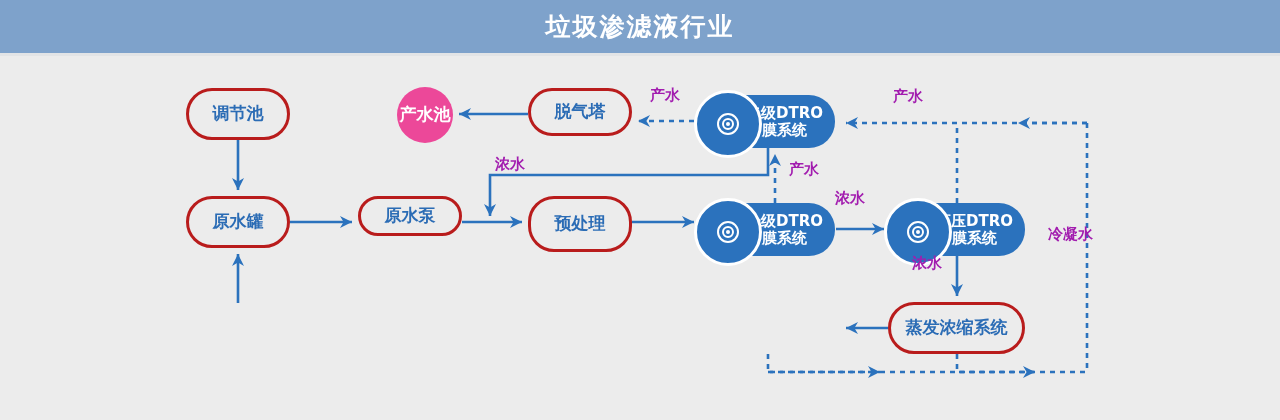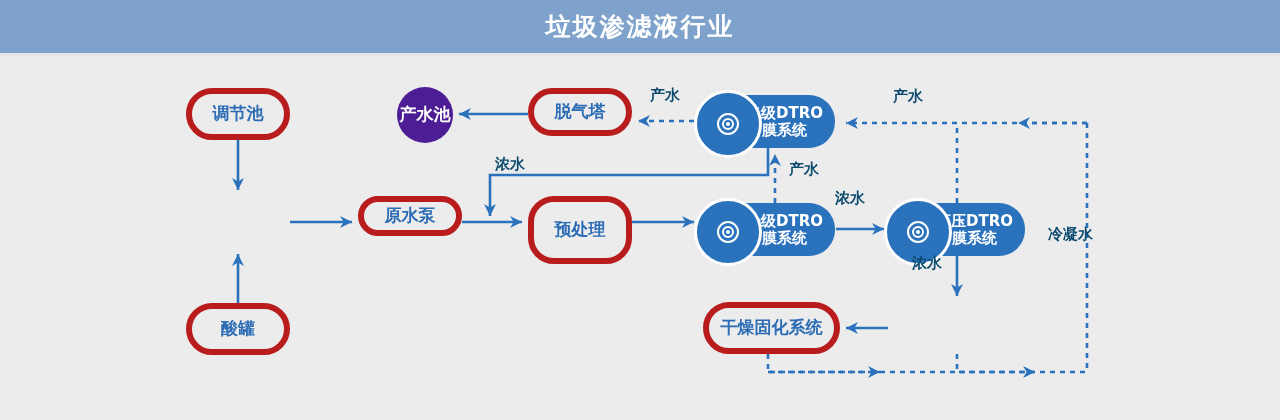--- a/index.html
+++ b/index.html
@@ -29,25 +29,25 @@
   .canvas{position:absolute;left:0;top:56px;width:1280px;height:364px;}
   svg.edges{position:absolute;left:0;top:0;width:1280px;height:364px;overflow:visible;}
 
   
   .node{
     position:absolute;box-sizing:border-box;
     display:flex;align-items:center;justify-content:center;
     text-align:center;line-height:1.12;
   }
   .node-outline{
-    border:6px solid #b91c1c;border-radius:26px;background:#ececec;
+    border:3px solid #b91c1c;border-radius:26px;background:#ececec;
     color:#2b6cb5;font-size:17px;font-weight:bold;
   }
   .node-circle{
-    border-radius:50%;background:#4c1d95;color:#ffffff;
+    border-radius:50%;background:#ec4899;color:#ffffff;
     font-size:17px;font-weight:bold;
   }
   .node-dtro{
     border-radius:26px;background:#2b72bd;color:#ffffff;
     font-size:15px;font-weight:bold;
     justify-content:flex-end;padding-right:12px;
   }
   .dtro-label{display:block;}
   .dtro-badge{
     position:absolute;left:-6px;top:-5px;
@@ -55,21 +55,21 @@
     background:#2b72bd;border:3px solid #ffffff;
     display:flex;align-items:center;justify-content:center;
   }
   .bullseye{position:relative;width:22px;height:22px;}
   .ring1{position:absolute;left:0;top:0;width:22px;height:22px;border:2.5px solid #ffffff;border-radius:50%;box-sizing:border-box;}
   .ring2{position:absolute;left:5px;top:5px;width:12px;height:12px;border:2.5px solid #ffffff;border-radius:50%;box-sizing:border-box;}
   .ring3{position:absolute;left:9px;top:9px;width:4px;height:4px;background:#ffffff;border-radius:50%;}
 
   
   .elabel{
-    position:absolute;color:#0c4a6e;font-size:15px;font-weight:bold;
+    position:absolute;color:#a21caf;font-size:15px;font-weight:bold;
     white-space:nowrap;
   }
 </style>
 </head>
 <body>
 
 <div id="page">
 
   <div class="header">
     <div class="header-title">垃圾渗滤液行业</div>
@@ -127,30 +127,30 @@
         <path d="M768,298 L768,316 L1087,316"></path>
         <path d="M768,316 L880,316" marker-end="url(#ahd)"></path>
         <path d="M957,298 L957,316 L1035,316" marker-end="url(#ahd)"></path>
       </g>
     </svg>
 
     <div class="node node-outline" style="left:186px;top:32px;width:104px;height:52px;">
       <span>调节池</span>
     </div>
 
-
-    <div class="node node-outline" style="left:186px;top:247px;width:104px;height:52px;">
-      <span>酸罐</span>
-    </div>
+    <div class="node node-outline" style="left:186px;top:140px;width:104px;height:52px;">
+      <span>原水罐</span>
+    </div>
+
 
     <div class="node node-outline" style="left:358px;top:140px;width:104px;height:40px;">
       <span>原水泵</span>
     </div>
 
-    <div class="node node-outline" style="left:528px;top:140px;width:104px;height:68px;">
+    <div class="node node-outline" style="left:528px;top:140px;width:104px;height:56px;">
       <span>预处理</span>
     </div>
 
     <div class="node node-outline" style="left:528px;top:32px;width:104px;height:48px;">
       <span>脱气塔</span>
     </div>
 
     <div class="node node-circle" style="left:397px;top:31px;width:56px;height:56px;">
       <span>产水池</span>
     </div>
@@ -190,24 +190,24 @@
             <div class="ring2"></div>
             <div class="ring3"></div>
         </div>
       </div>
       <div>
         <span class="dtro-label">高压DTRO</span>
         <span class="dtro-label">膜系统</span>
       </div>
     </div>
 
-
-    <div class="node node-outline" style="left:703px;top:246px;width:137px;height:52px;">
-      <span>干燥固化系统</span>
-    </div>
+    <div class="node node-outline" style="left:888px;top:246px;width:137px;height:52px;">
+      <span>蒸发浓缩系统</span>
+    </div>
+
 
     <div class="elabel" style="left:495px;top:99px;">浓水</div>
     <div class="elabel" style="left:650px;top:30px;">产水</div>
     <div class="elabel" style="left:893px;top:31px;">产水</div>
     <div class="elabel" style="left:789px;top:104px;">产水</div>
     <div class="elabel" style="left:835px;top:133px;">浓水</div>
     <div class="elabel" style="left:912px;top:198px;">浓水</div>
     <div class="elabel" style="left:1048px;top:169px;">冷凝水</div>
 
   </div>

